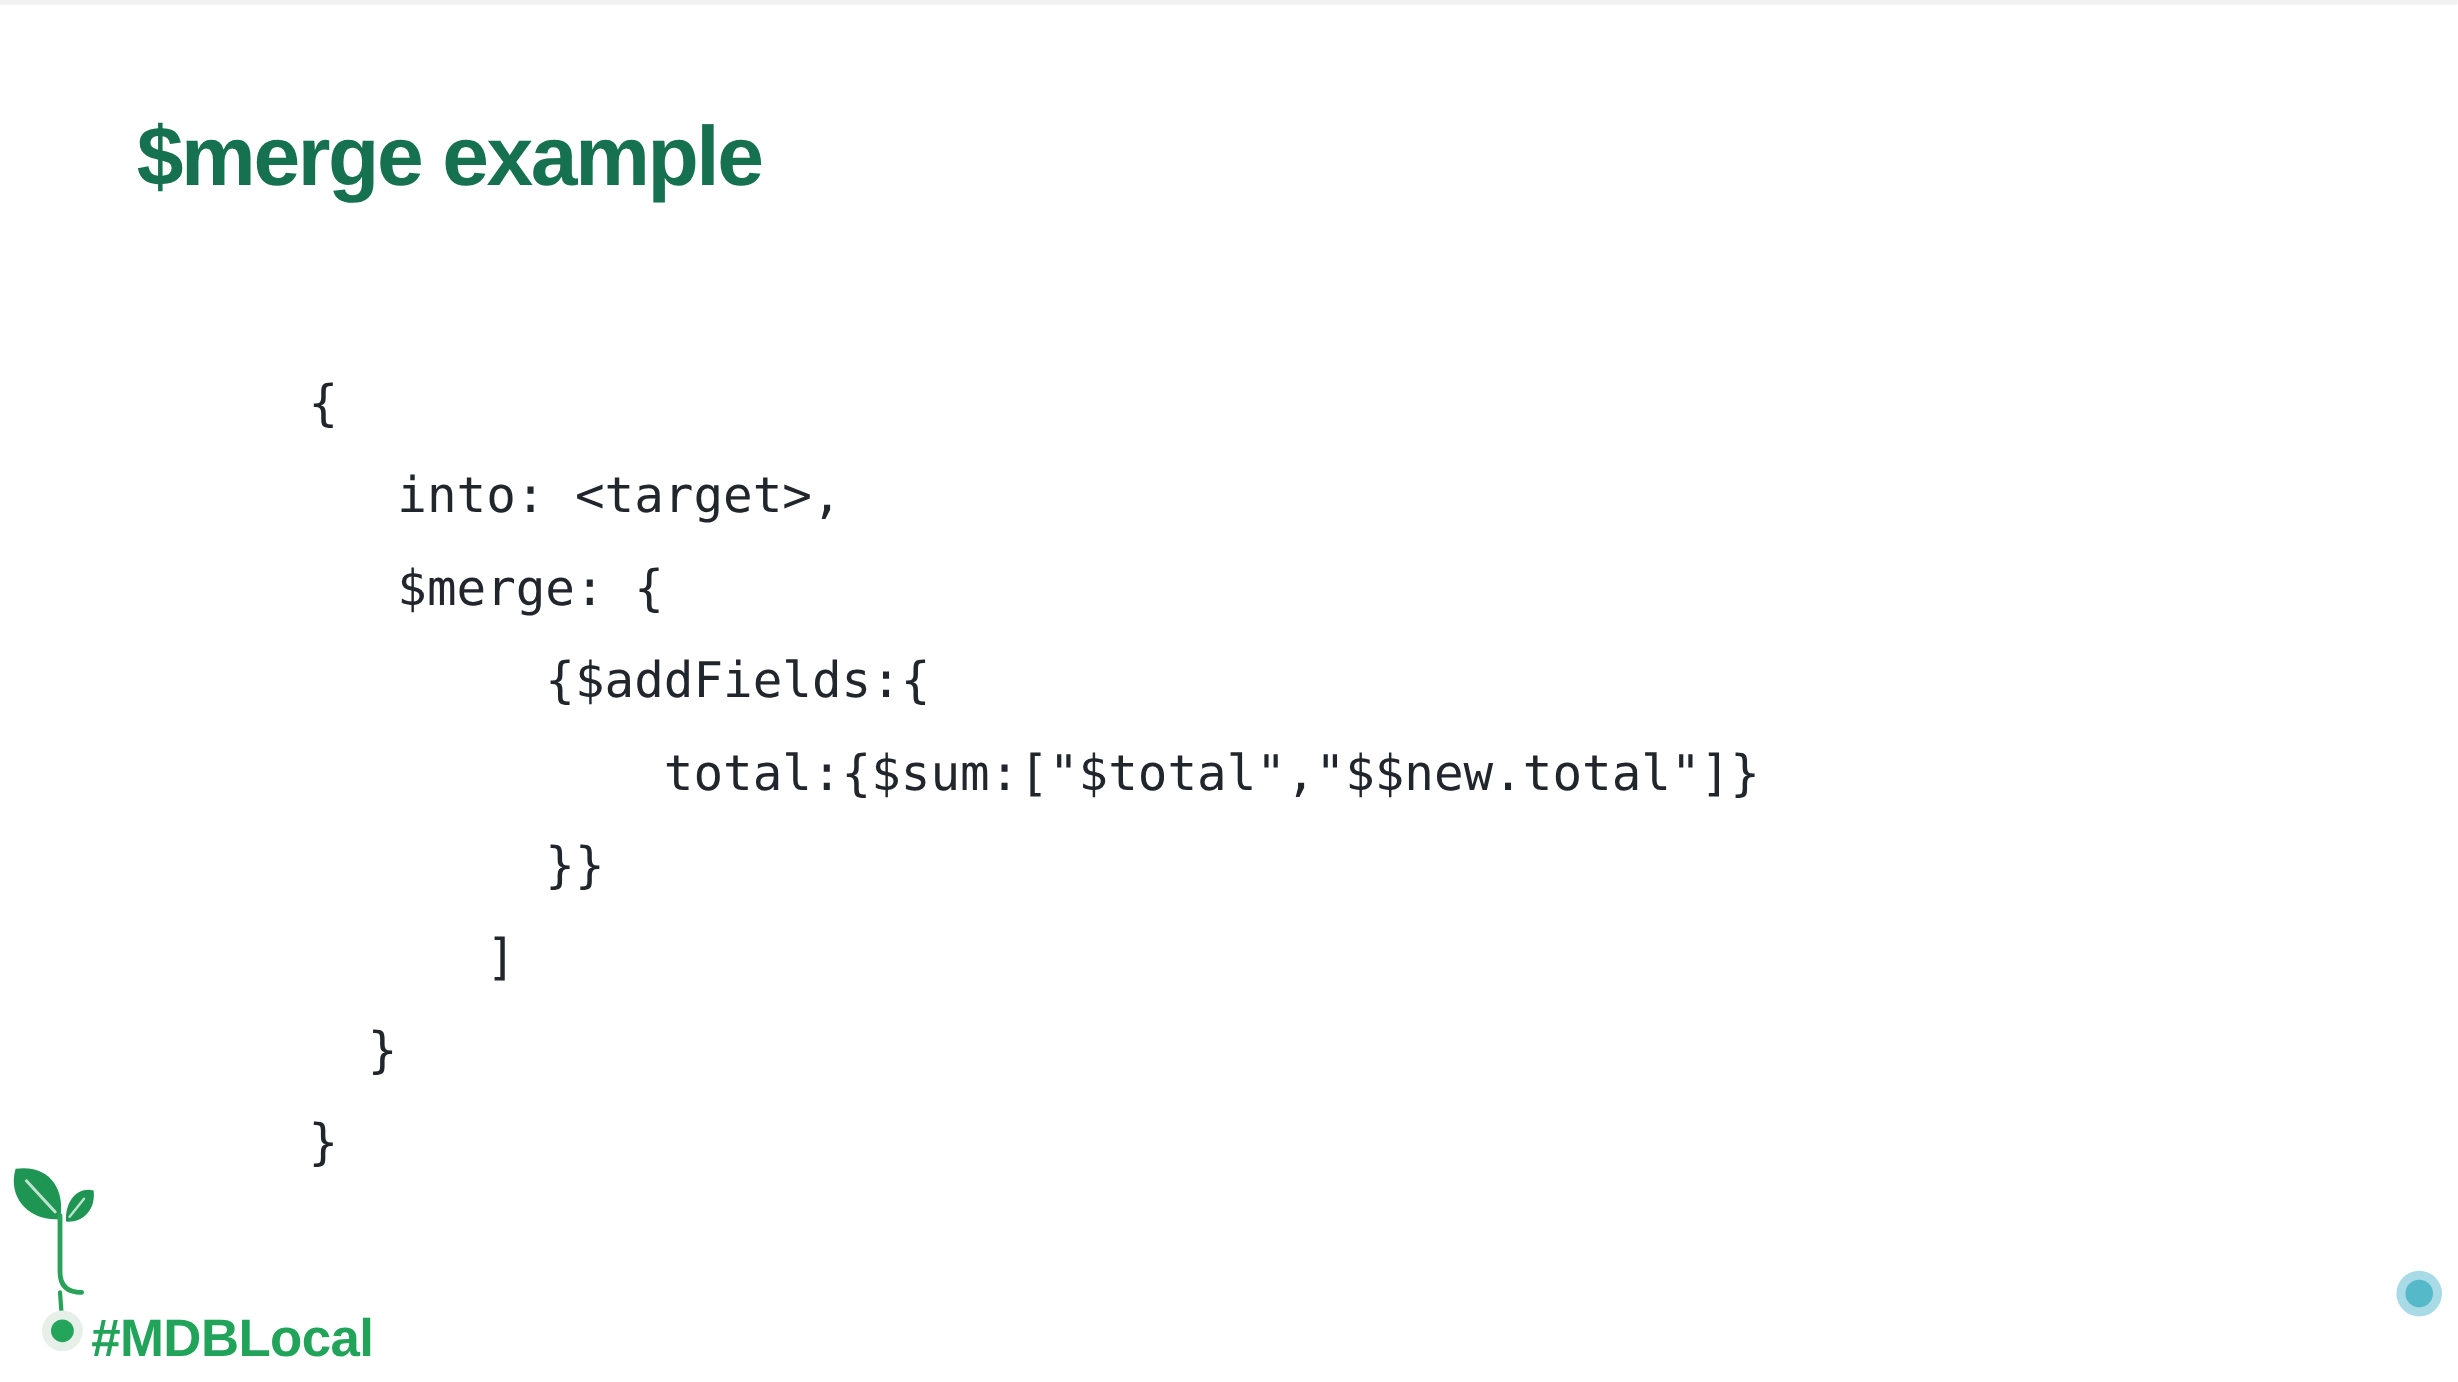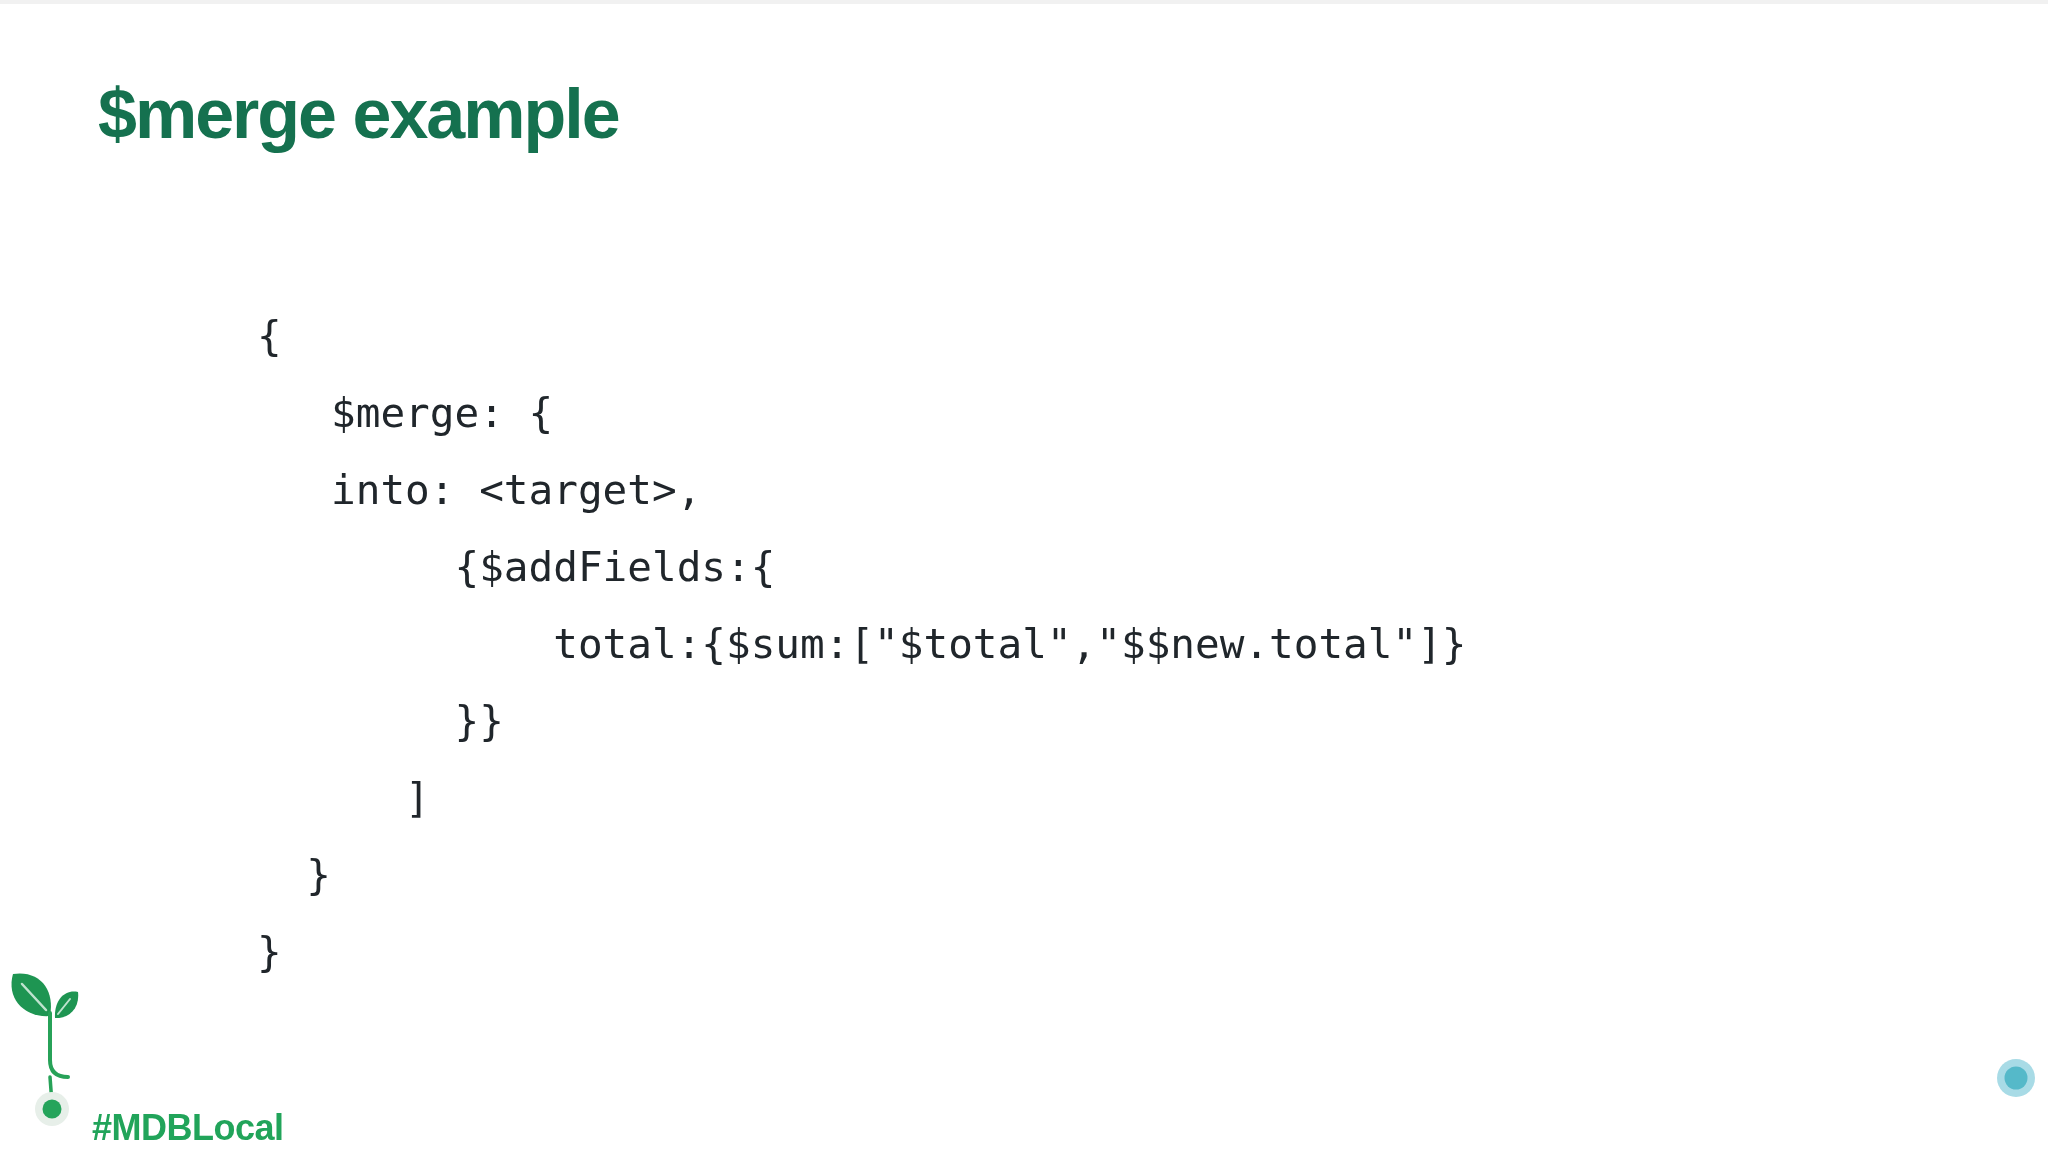--- a/index.html
+++ b/index.html
@@ -14,21 +14,21 @@
   .top-edge {
     position: absolute;
     top: 0; left: 0;
     width: 100%; height: 4px;
     background: #f1f1f1;
   }
   .slide-title {
     position: absolute;
     left: 98px;
     top: 74px;
-    margin: 0;
+    margin: 16px;
     font-size: 70px;
     font-weight: 700;
     letter-spacing: -2px;
     color: #15714f;
     font-family: "Liberation Sans", sans-serif;
   }
   .code {
     position: absolute;
     left: 257px;
     top: 298px;
@@ -45,41 +45,41 @@
     position: absolute;
     top: 0; left: 0;
     width: 2048px;
     height: 1152px;
     pointer-events: none;
   }
   .hashtag {
     position: absolute;
     left: 76px;
     top: 1091px;
-    margin: 16px;
-    font-size: 36px;
+    margin: 0;
+    font-size: 44px;
     font-weight: 700;
     letter-spacing: -0.5px;
     color: #21a45a;
     font-family: "Liberation Sans", sans-serif;
   }
 </style>
 </head>
 <body>
 
 <div class="slide">
 
   <div class="top-edge"></div>
 
   <h1 class="slide-title">$merge example</h1>
 
   <div class="code">
       <div class="code-line">{</div>
+      <div class="code-line">   into: &lt;target&gt;,</div>
       <div class="code-line">   $merge: {</div>
-      <div class="code-line">   into: &lt;target&gt;,</div>
       <div class="code-line">        {$addFields:{</div>
       <div class="code-line">            total:{$sum:["$total","$$new.total"]}</div>
       <div class="code-line">        }}</div>
       <div class="code-line">      ]</div>
       <div class="code-line">  }</div>
       <div class="code-line">}</div>
     </div>
 
   <svg class="footer-art" viewBox="0 0 2048 1152" xmlns="http://www.w3.org/2000/svg">
     <defs>

